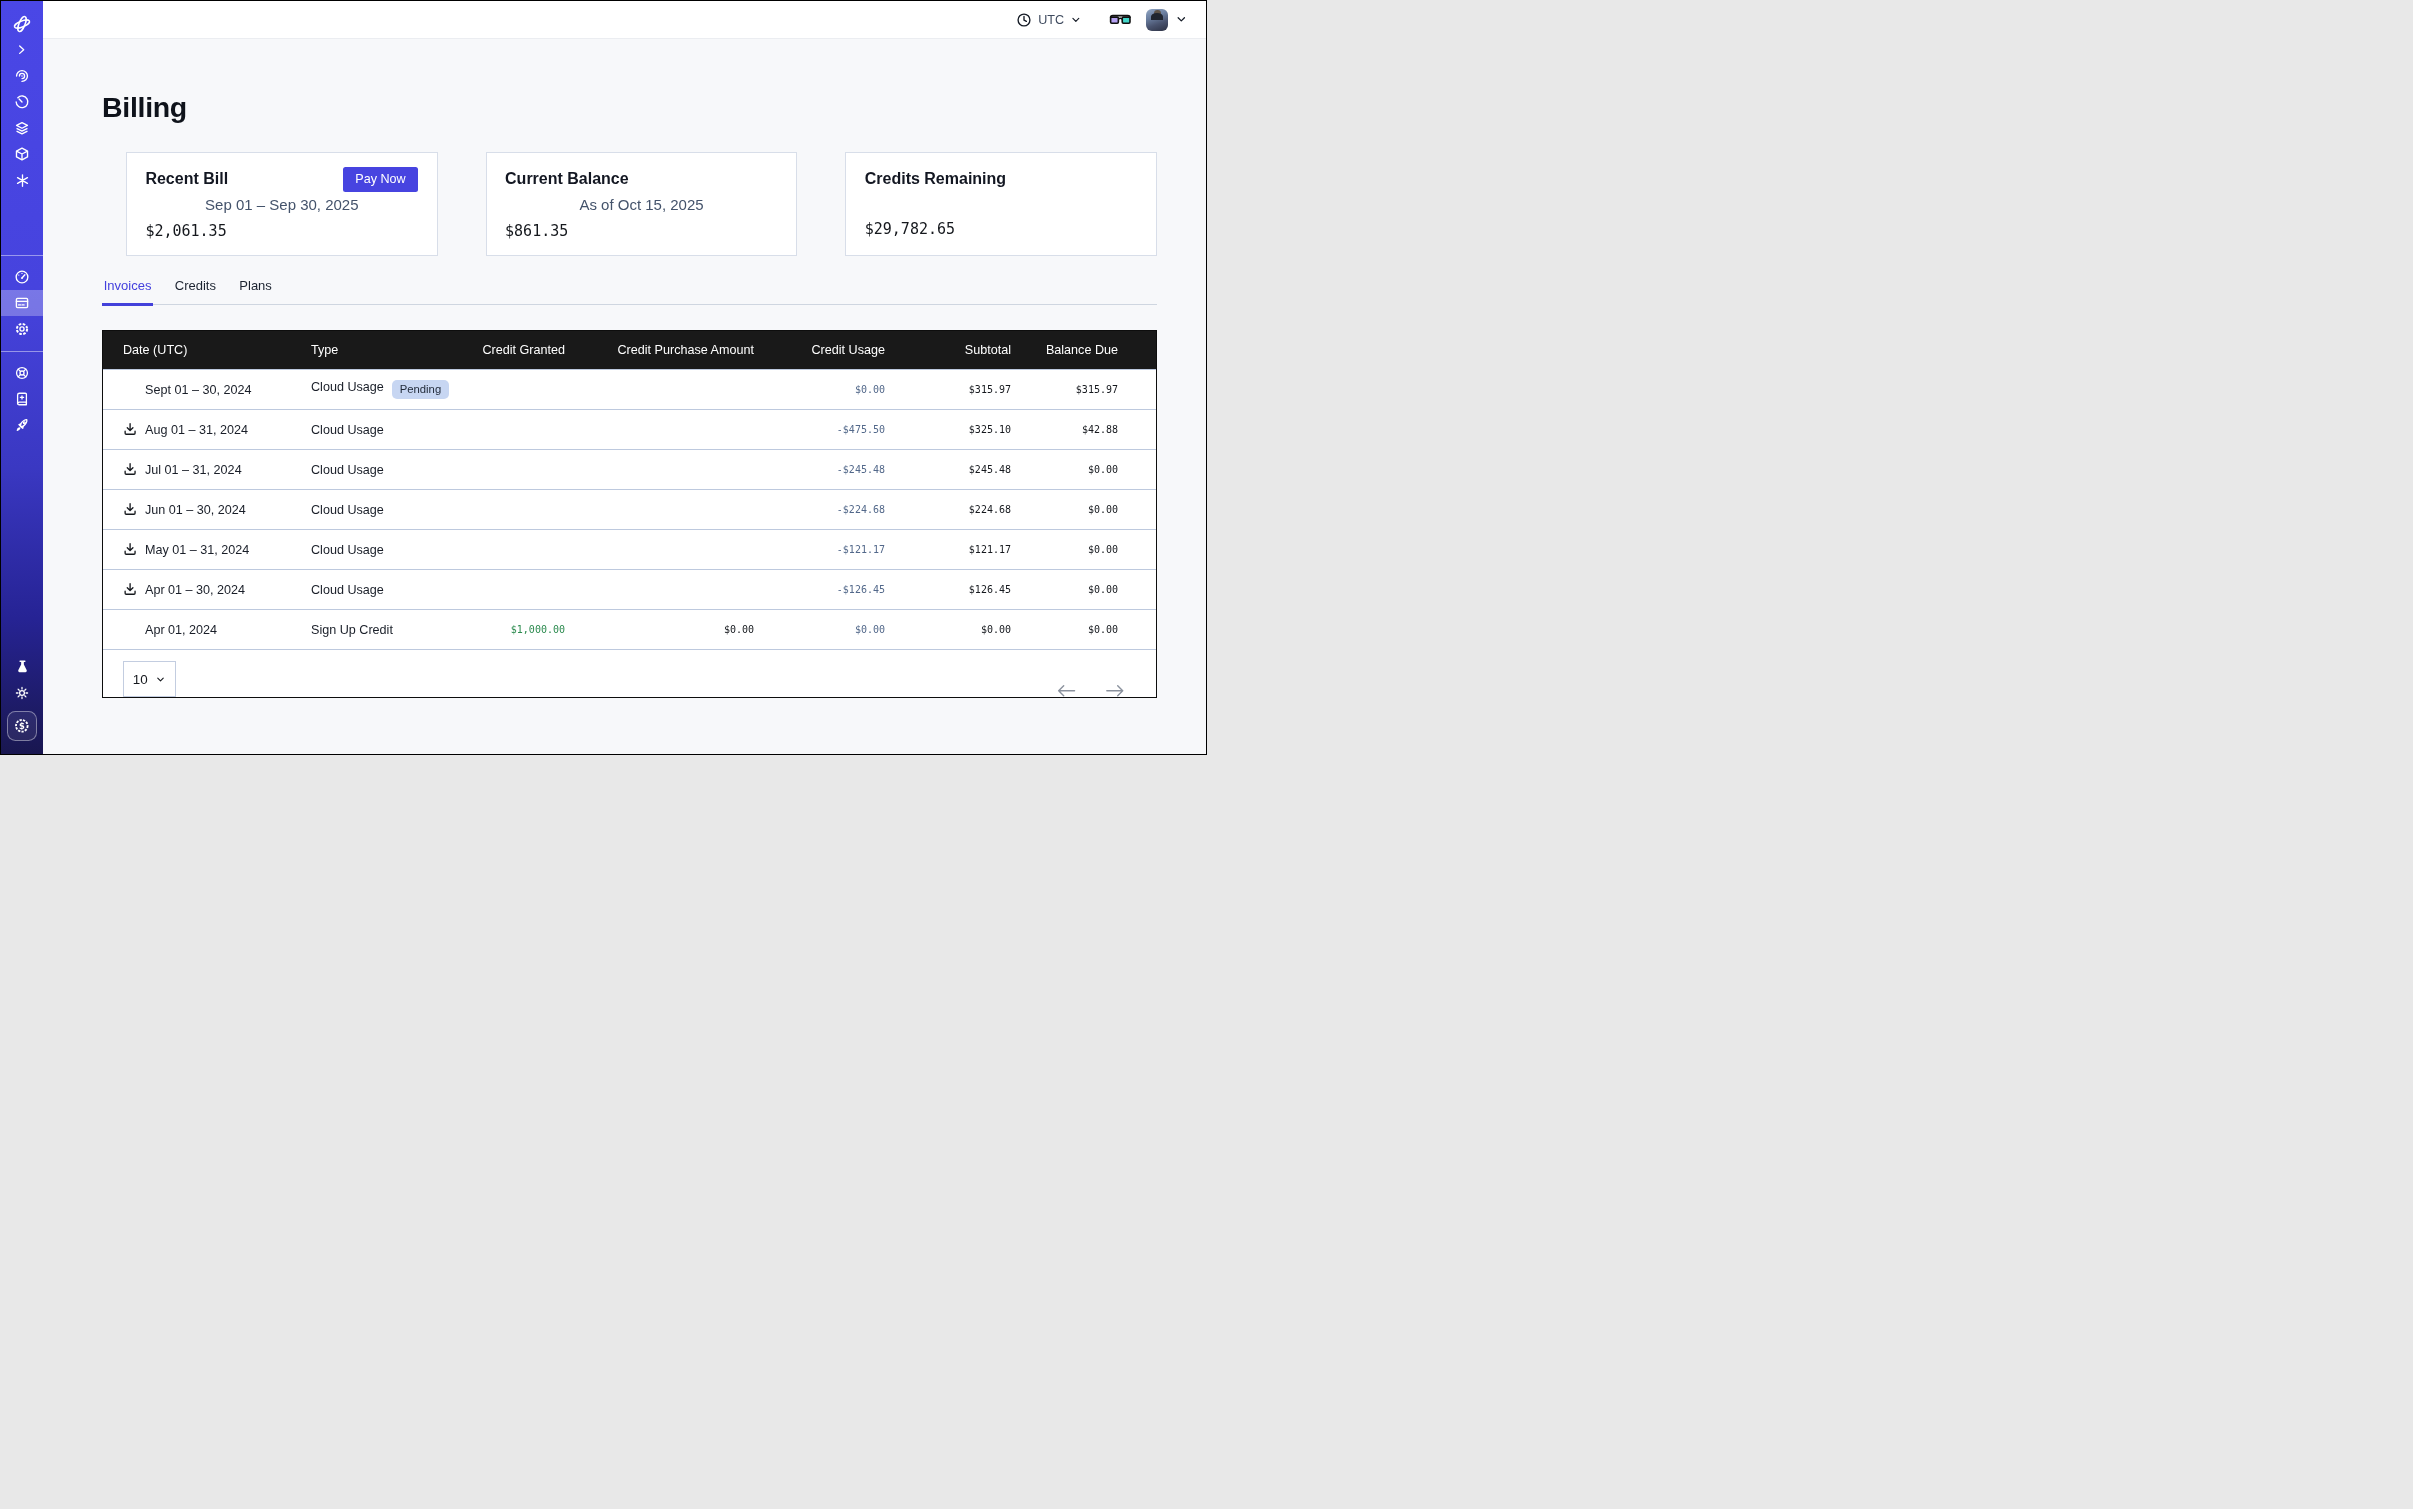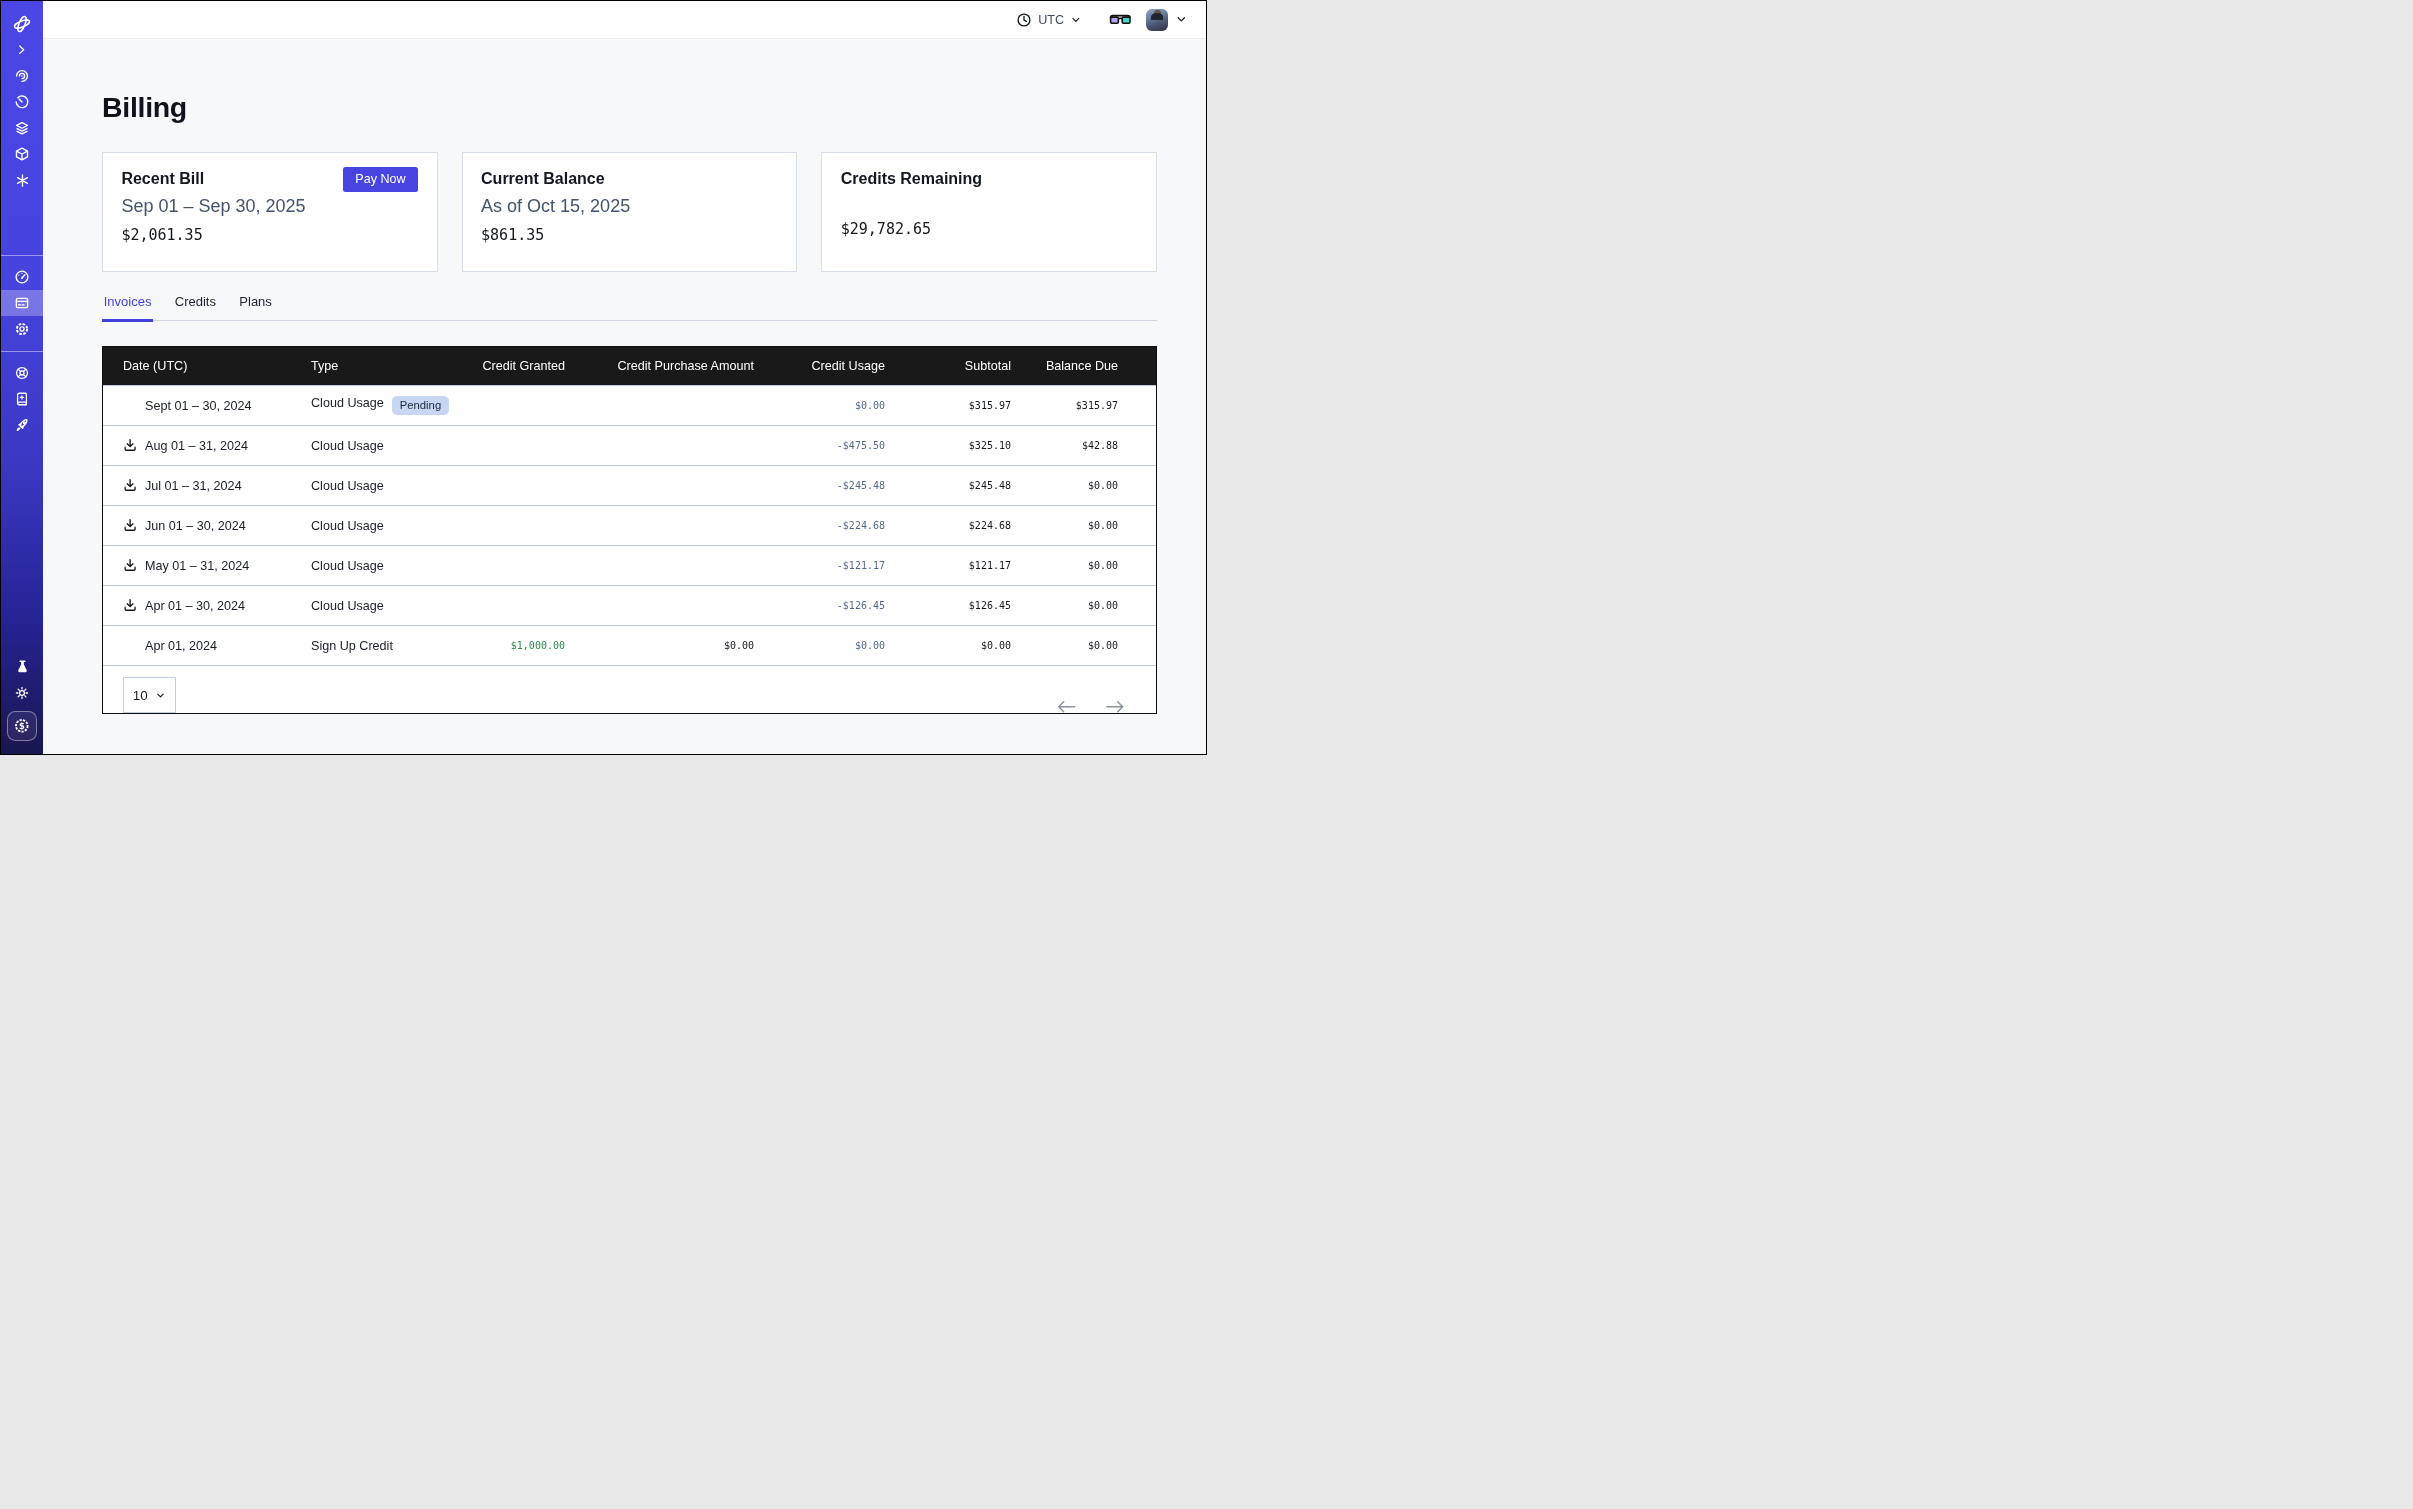--- a/index.html
+++ b/index.html
@@ -64,31 +64,31 @@
     background: #5d5247; border-radius: 50%;
   }
   .caret { display: flex; align-items: center; margin-left: 6.7px; cursor: pointer; }
 
   
   .content { flex: 1 1 auto; padding: 0 49px 0 59px; overflow: hidden; }
   .page-title { font-size: 28.5px; font-weight: 700; color: #0f131b; letter-spacing: -0.3px; margin-top: 52px; }
 
   .cards { display: flex; gap: 24px; margin-top: 28px; }
   .card {
-    flex: 1 1 0; height: 120px; background: #fff;
-    border: 0.8px solid #d8dee9; padding: 13.4px 18.4px 0 18.4px;
+    flex: 1 1 0; height: 104px; background: #fff;
+    border: 0.8px solid #d8dee9; padding: 13.4px 18.4px 0 18.4px; margin-left: 24px;
   }
   .card-head { display: flex; align-items: center; justify-content: space-between; height: 26px; }
   .card-title { font-size: 16px; font-weight: 700; color: #131722; }
   .pay-btn {
     background: #4744e0; color: #fff; font-size: 12.6px; font-weight: 400;
     border: none; border-radius: 2.5px; padding: 5.9px 12.6px; cursor: pointer;
     font-family: "Liberation Sans", sans-serif;
   }
-  .card-sub { font-size: 18px; color: #44536b; margin-top: 3.3px; min-height: 15px; }
+  .card-sub { font-size: 15px; color: #44536b; margin-top: 3.3px; min-height: 15px; text-align: center; }
   .card-amount { font-family: "DejaVu Sans Mono", monospace; font-size: 15px; color: #15181d; margin-top: 9.2px; }
 
   
   .tabs { margin-top: 22px; border-bottom: 0.8px solid #cfd6e0; display: flex; gap: 20px; }
   .tab { font-size: 13px; color: #1c2330; padding: 0 1.7px 11px 1.7px; cursor: pointer; position: relative; }
   .tab.active { color: #4340dd; }
   .tab.active::after {
     content: ""; position: absolute; left: 0; right: 0; bottom: -1.7px; height: 2.9px; background: #4341da;
   }
 

